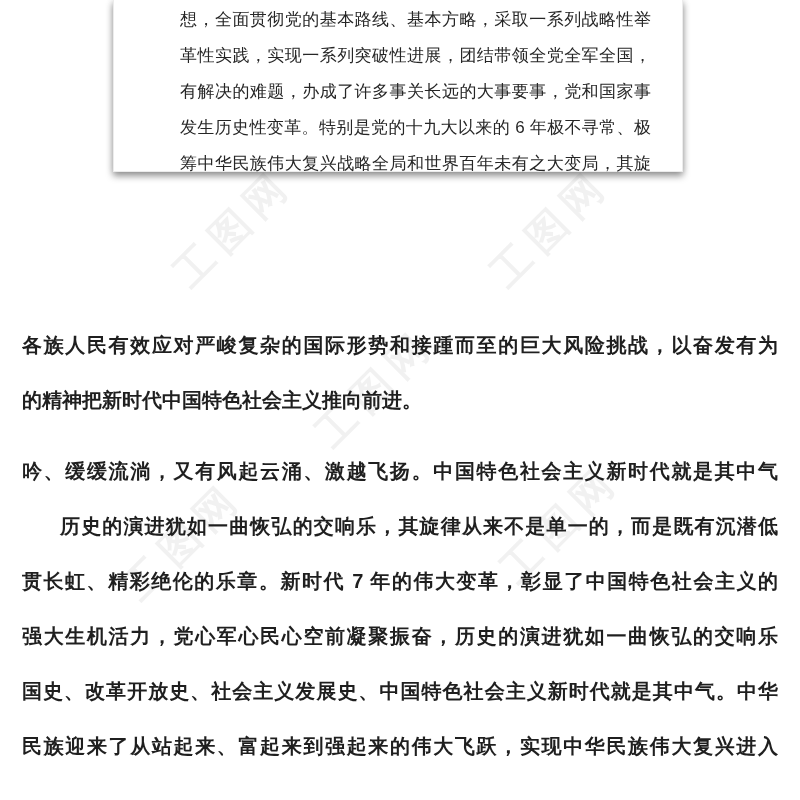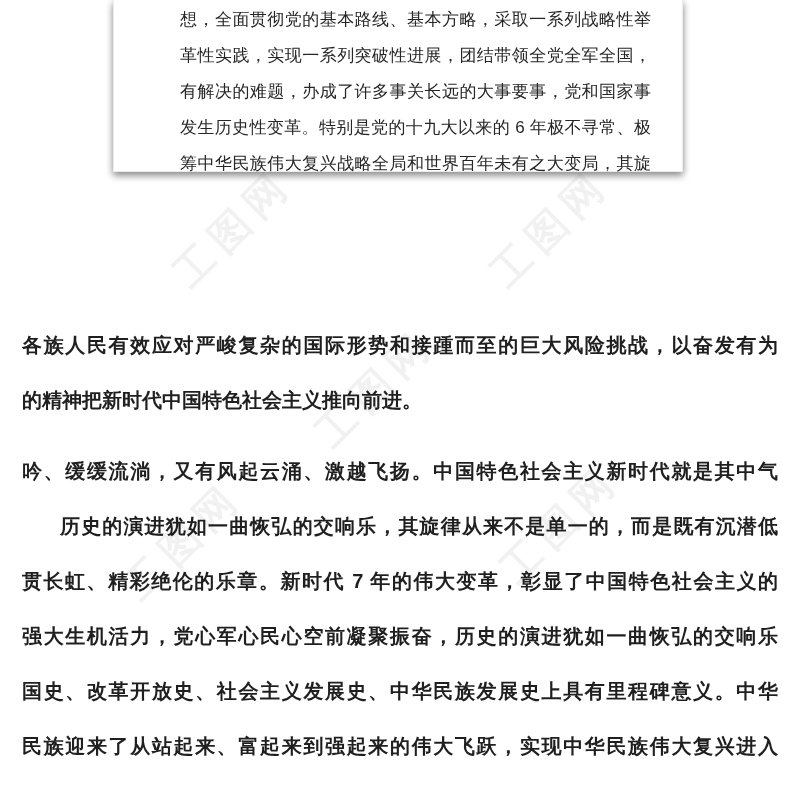--- a/index.html
+++ b/index.html
@@ -105,18 +105,18 @@
   <div class="body-text">
     <div class="para1">
       <div class="bline">各族人民有效应对严峻复杂的国际形势和接踵而至的巨大风险挑战，以奋发有为</div>
       <div class="bline end">的精神把新时代中国特色社会主义推向前进。</div>
     </div>
     <div class="para2">
       <div class="bline">吟、缓缓流淌，又有风起云涌、激越飞扬。中国特色社会主义新时代就是其中气</div>
       <div class="bline indent">历史的演进犹如一曲恢弘的交响乐，其旋律从来不是单一的，而是既有沉潜低</div>
       <div class="bline">贯长虹、精彩绝伦的乐章。新时代 7 年的伟大变革，彰显了中国特色社会主义的</div>
       <div class="bline">强大生机活力，党心军心民心空前凝聚振奋，历史的演进犹如一曲恢弘的交响乐</div>
-      <div class="bline">国史、改革开放史、社会主义发展史、中华民族发展史上具有里程碑意义。中华</div>
+      <div class="bline">国史、改革开放史、社会主义发展史、中国特色社会主义新时代就是其中气。中华</div>
       <div class="bline">民族迎来了从站起来、富起来到强起来的伟大飞跃，实现中华民族伟大复兴进入</div>
     </div>
   </div>
 
 </div>
 
 </body></html>

